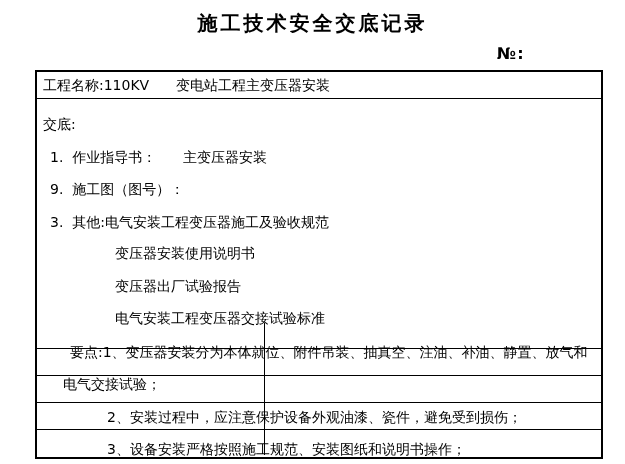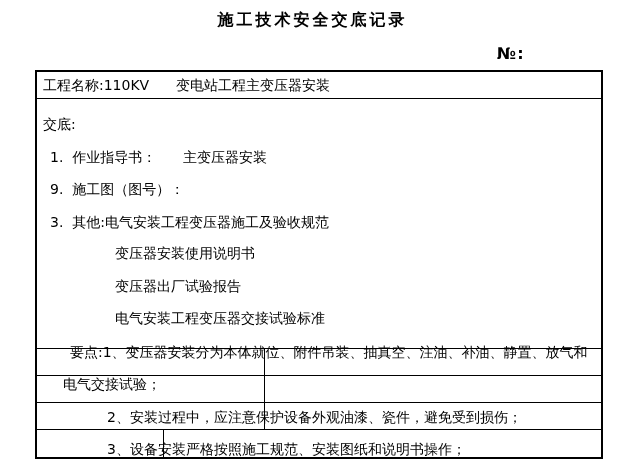--- a/index.html
+++ b/index.html
@@ -15,21 +15,21 @@
     color: #000000;
     font-family: "DejaVu Sans", "Liberation Sans", sans-serif;
     overflow: hidden;
   }
   .doc-title {
     position: absolute;
     top: 10px;
     left: 0;
     right: 0;
     text-align: center;
-    font-size: 16px;
+    font-size: 20px;
     font-weight: bold;
     letter-spacing: 3px;
     white-space: pre;
   }
   .doc-no {
     position: absolute;
     top: 44px;
     left: 497px;
     font-size: 16px;
     font-weight: bold;
@@ -41,20 +41,21 @@
     top: 70px;
     width: 568px;
     border: 2px solid #000000;
     box-sizing: border-box;
     font-size: 14px;
   }
   .row {
     box-sizing: border-box;
     border-top: 1px solid #000000;
     display: flex;
+    align-items: center;
   }
   .row:first-child { border-top: none; }
   .cell {
     box-sizing: border-box;
     padding-left: 6px;
     white-space: pre-wrap;
     overflow: hidden;
   }
   .row-project .cell {
     width: 100%;

